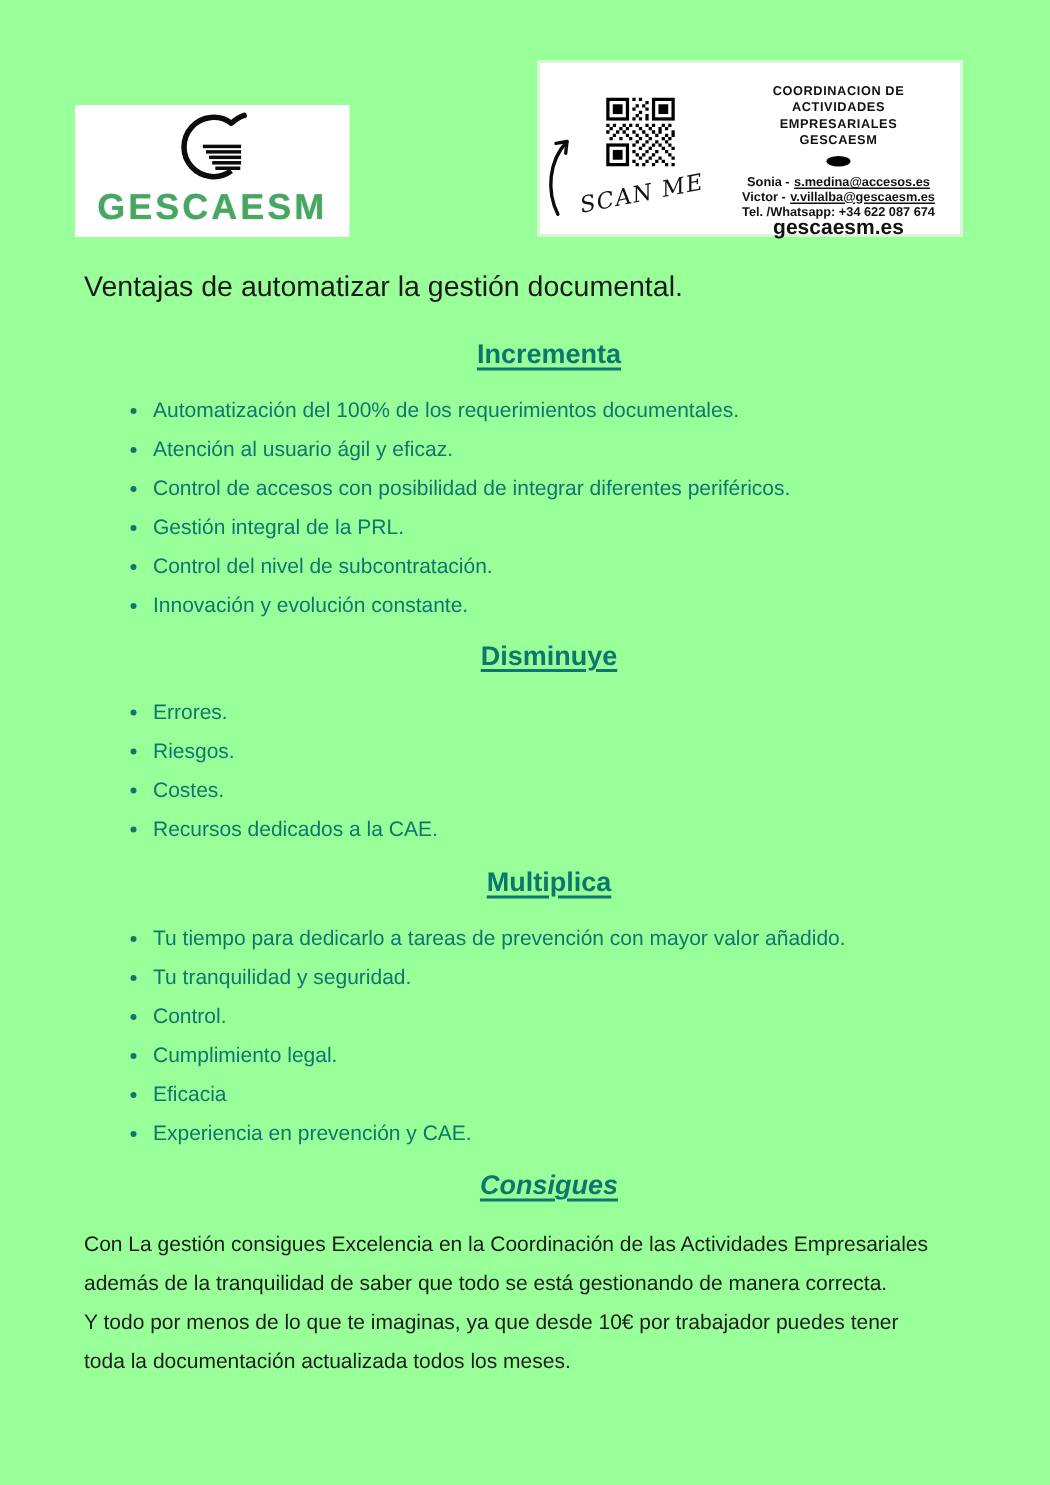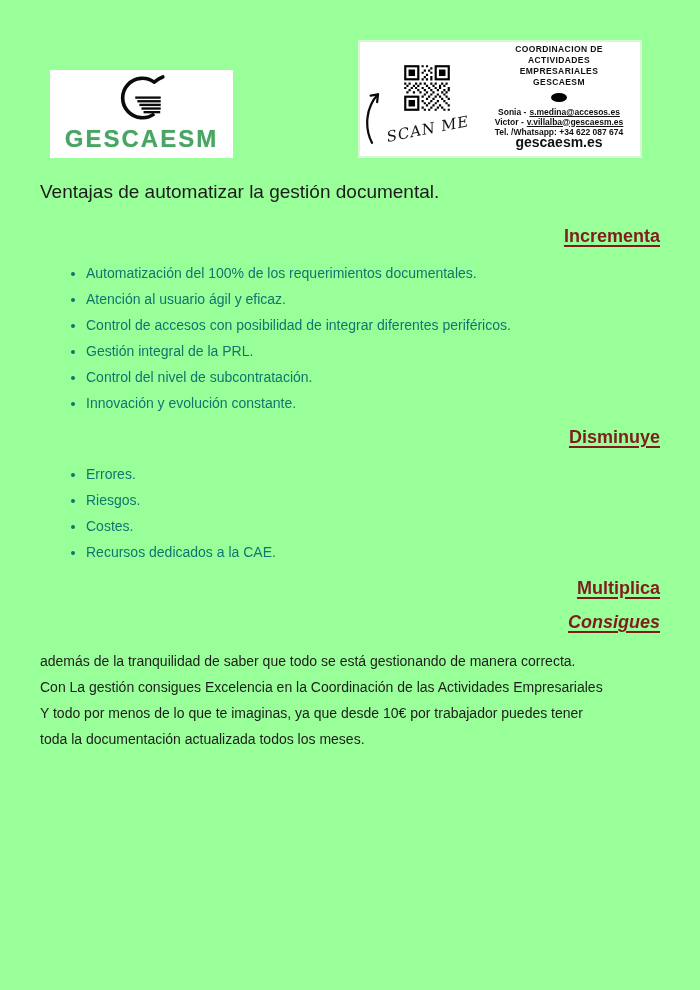--- a/index.html
+++ b/index.html
@@ -40,35 +40,35 @@
   .arrow-svg { position: absolute; left: 5px; top: 42px; width: 26px; height: 64px; }
   .qr-svg { position: absolute; left: 42px; top: 21px; width: 50px; height: 50px; }
   .scan-label {
     position: absolute; left: 22px; top: 78px; width: 92px;
     font-family: "DejaVu Serif", serif; font-style: italic;
     font-size: 15px; letter-spacing: 1px; text-align: center;
     transform: rotate(-11deg); color: #111;
   }
   .card-right {
     flex: 1; display: flex; flex-direction: column; align-items: center;
-    padding-top: 2px; text-align: center;
+    padding-top: 13px; text-align: center;
   }
   .org-line { font-size: 8.5px; font-weight: 700; letter-spacing: .4px; line-height: 11px; color: #111; }
   .oval { width: 16px; height: 9px; border-radius: 50%; background: #000; margin: 5px auto 6px; }
   .contact-line { font-size: 8.5px; font-weight: 700; line-height: 9.5px; color: #111; white-space: nowrap; }
   .contact-line a { color: #111; text-decoration: underline; margin-left: 3px; }
   .tel-line { font-size: 8.5px; font-weight: 700; line-height: 10px; margin-top: 0; color: #111; }
   .site-line { font-size: 14px; font-weight: 700; line-height: 10px; color: #111; }
 
   
-  .content { position: absolute; left: 40px; top: 180px; width: 620px; }
+  .content { position: absolute; left: 56px; top: 180px; width: 620px; }
   .doc-title { font-size: 19px; font-weight: 400; line-height: 24px; color: #1b1b1b; }
   h2.sec-heading {
     font-size: 18px; font-weight: 700; line-height: 24px;
-    text-align: right; color: #7f1d1d;
+    text-align: center; color: #0f766e;
     text-decoration: underline; text-decoration-thickness: 2px; text-underline-offset: 3px;
   }
   .mt-incrementa { margin-top: 20px; }
   .mt-disminuye  { margin-top: 9px; }
   .mt-multiplica { margin-top: 11px; }
   .mt-consigues  { margin-top: 10px; font-style: italic; }
   ul.sec-list { margin-top: 12px; padding-left: 46px; list-style: disc; }
   ul.sec-list li { font-size: 14px; line-height: 26px; color: #0f766e; }
   .para { margin-top: 14px; }
   .para + .para { margin-top: 0; }
@@ -158,25 +158,33 @@
 
     <h2 class="sec-heading mt-disminuye">Disminuye</h2>
     <ul class="sec-list">
       <li>Errores.</li>
       <li>Riesgos.</li>
       <li>Costes.</li>
       <li>Recursos dedicados a la CAE.</li>
     </ul>
 
     <h2 class="sec-heading mt-multiplica">Multiplica</h2>
+    <ul class="sec-list">
+      <li>Tu tiempo para dedicarlo a tareas de prevención con mayor valor añadido.</li>
+      <li>Tu tranquilidad y seguridad.</li>
+      <li>Control.</li>
+      <li>Cumplimiento legal.</li>
+      <li>Eficacia</li>
+      <li>Experiencia en prevención y CAE.</li>
+    </ul>
 
     <h2 class="sec-heading mt-consigues">Consigues</h2>
     <div class="para">
+      <div class="line">Con La gestión consigues Excelencia en la Coordinación de las Actividades Empresariales</div>
       <div class="line">además de la tranquilidad de saber que todo se está gestionando de manera correcta.</div>
-      <div class="line">Con La gestión consigues Excelencia en la Coordinación de las Actividades Empresariales</div>
     </div>
     <div class="para">
       <div class="line">Y todo por menos de lo que te imaginas, ya que desde 10€ por trabajador puedes tener</div>
       <div class="line">toda la documentación actualizada todos los meses.</div>
     </div>
   </div>
 
 </div>
 
 </body></html>

